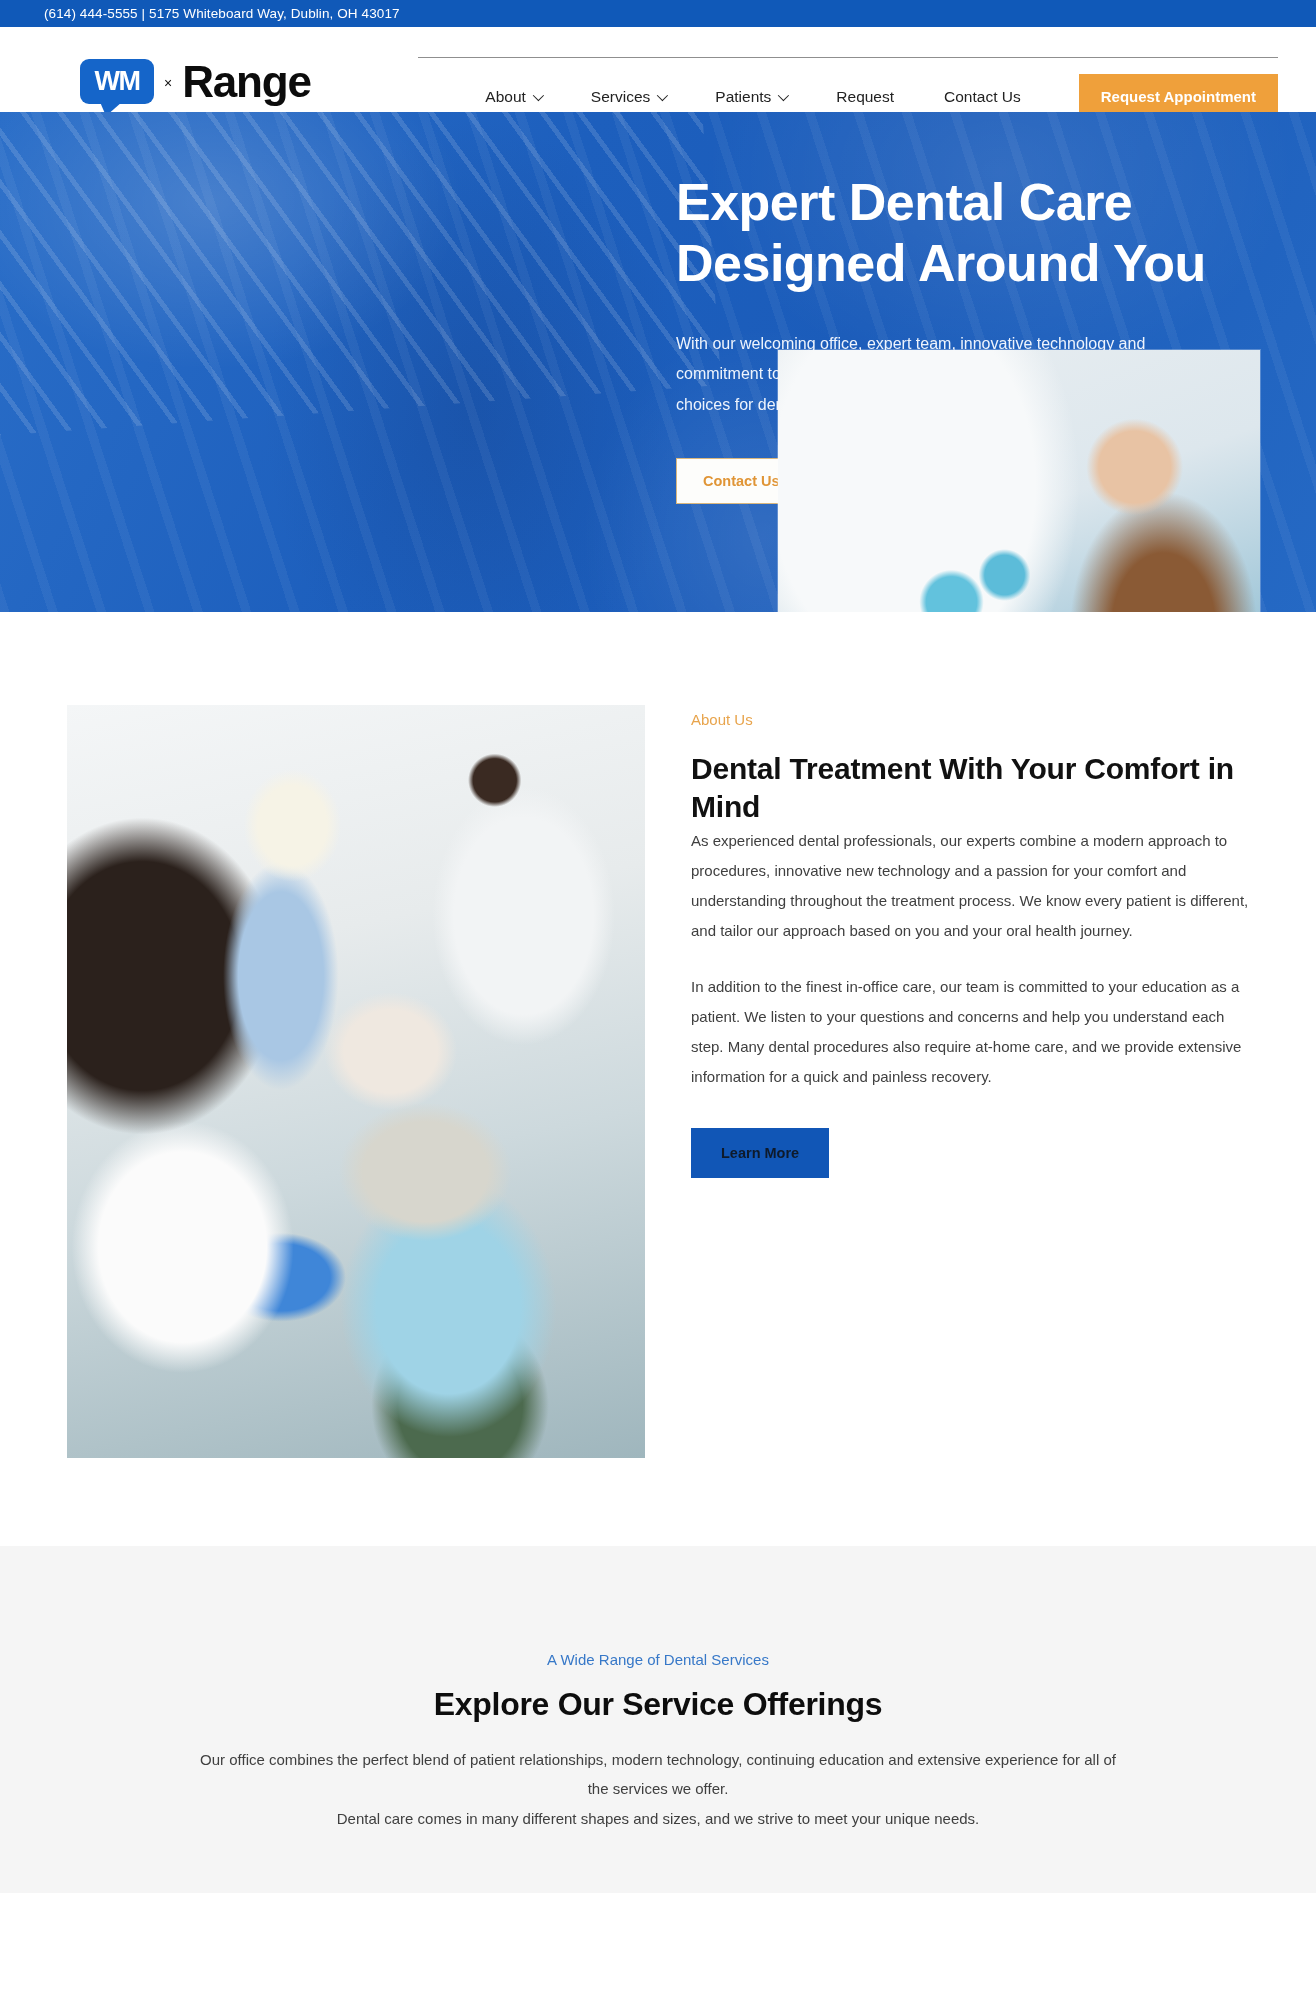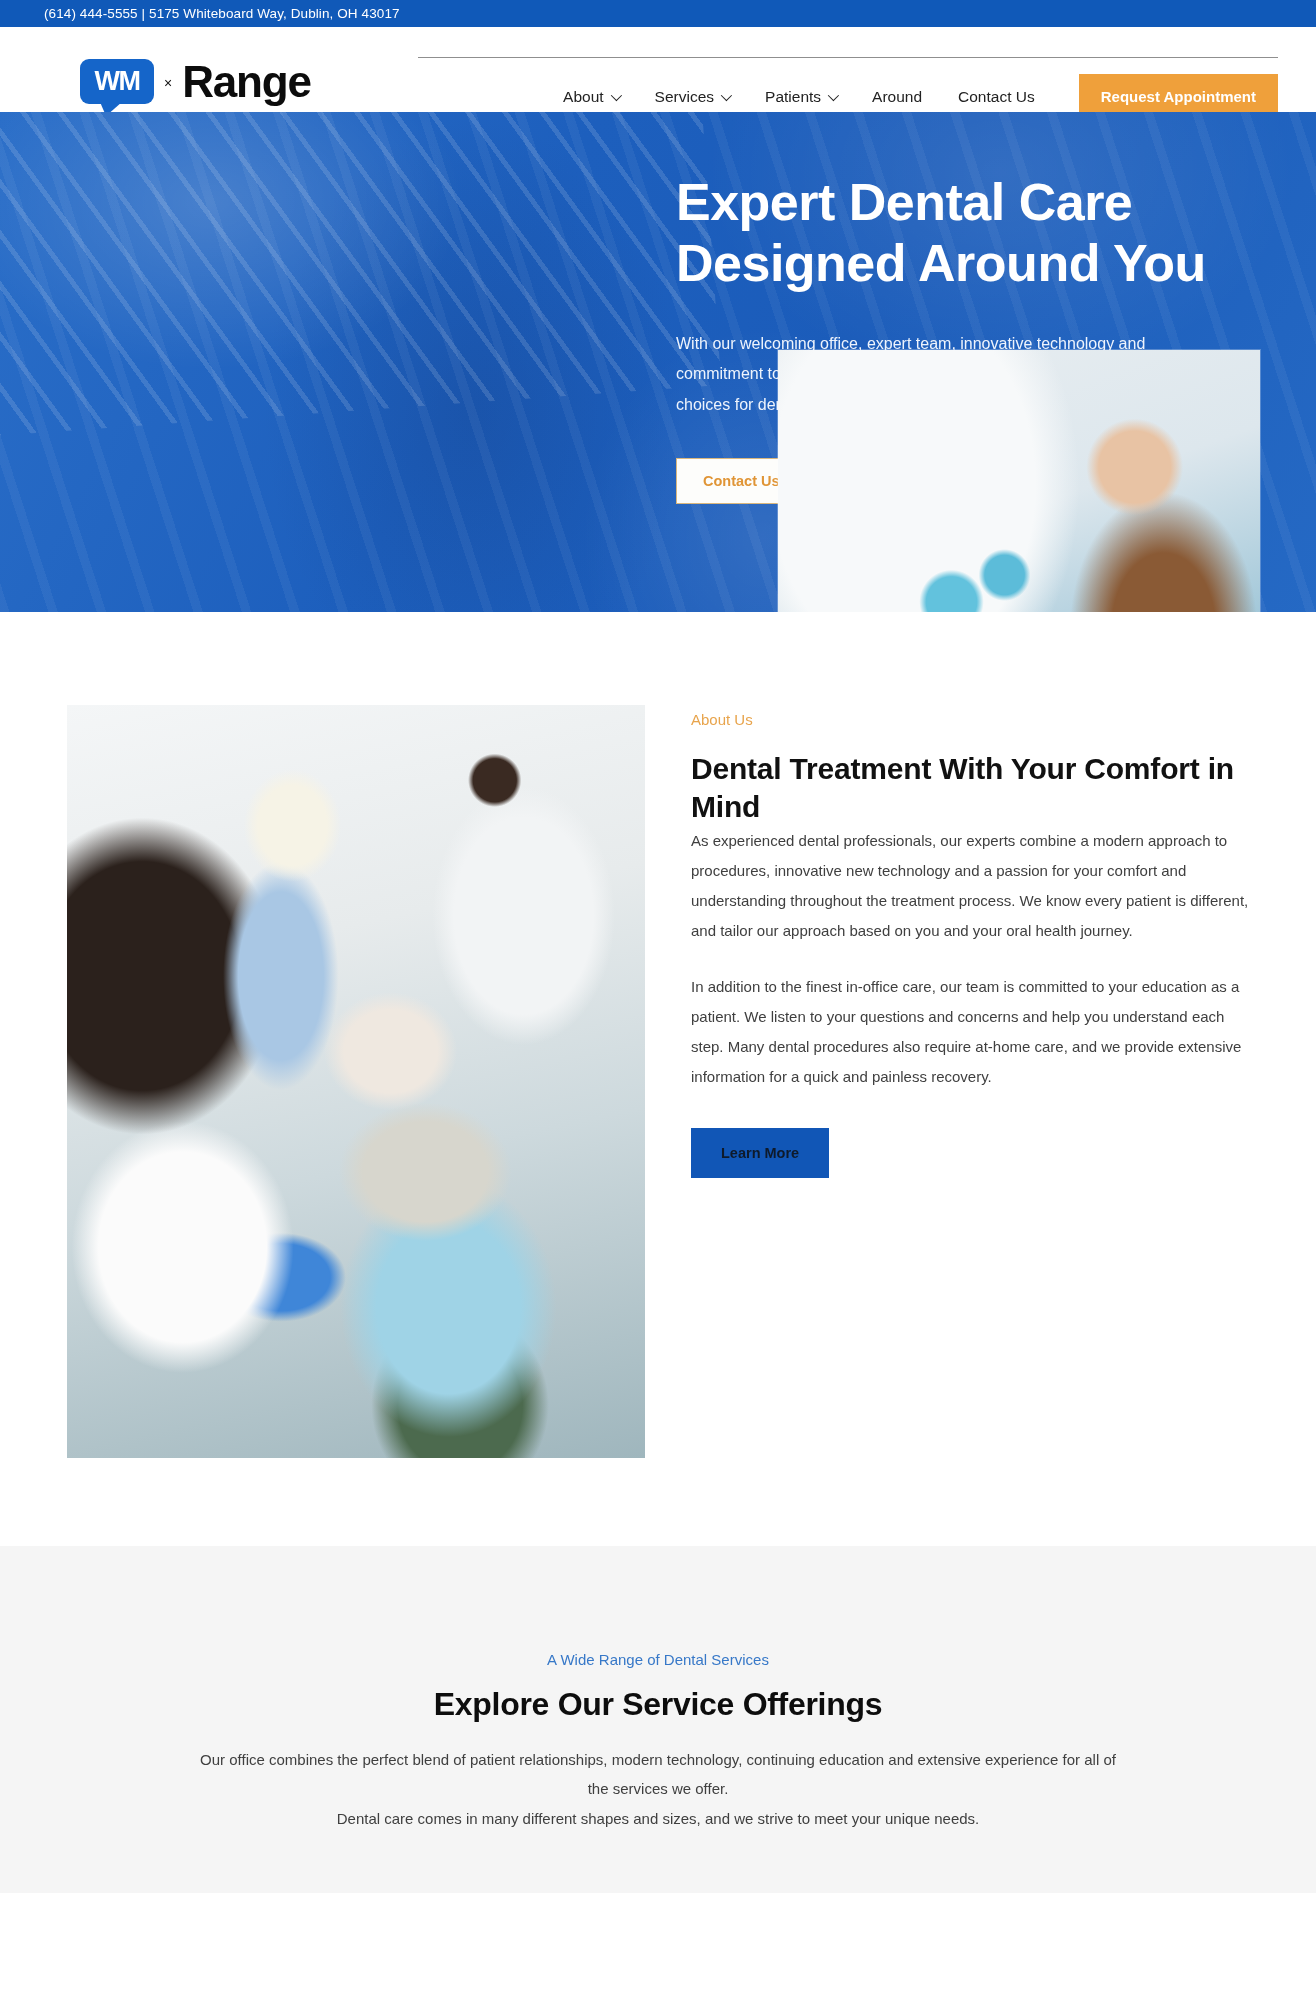--- a/index.html
+++ b/index.html
@@ -81,21 +81,21 @@
 
   .nav-col {
     position:absolute;
     left:418px; right:38px; top:0;
   }
   .nav-rule { border-top:1px solid #8f8f8f; margin-top:30px; }
   .nav-row {
     display:flex;
     align-items:center;
     justify-content:flex-end;
-    gap:36px;
+    gap:50px;
     margin-top:16px;
   }
   .nav-item {
     font-size:15.5px;
     color:#222222;
     display:flex;
     align-items:center;
     gap:7px;
     cursor:pointer;
     white-space:nowrap;
@@ -318,21 +318,21 @@
         <span>Services</span>
         <i class="caret"></i>
       </div>
 
       <div class="nav-item">
         <span>Patients</span>
         <i class="caret"></i>
       </div>
 
       <div class="nav-item">
-        <span>Around</span>
+        <span>Request</span>
       </div>
 
       <div class="nav-item">
         <span>Contact Us</span>
       </div>
 
       <button class="btn-appt">Request Appointment</button>
     </div>
   </div>
 </div>

